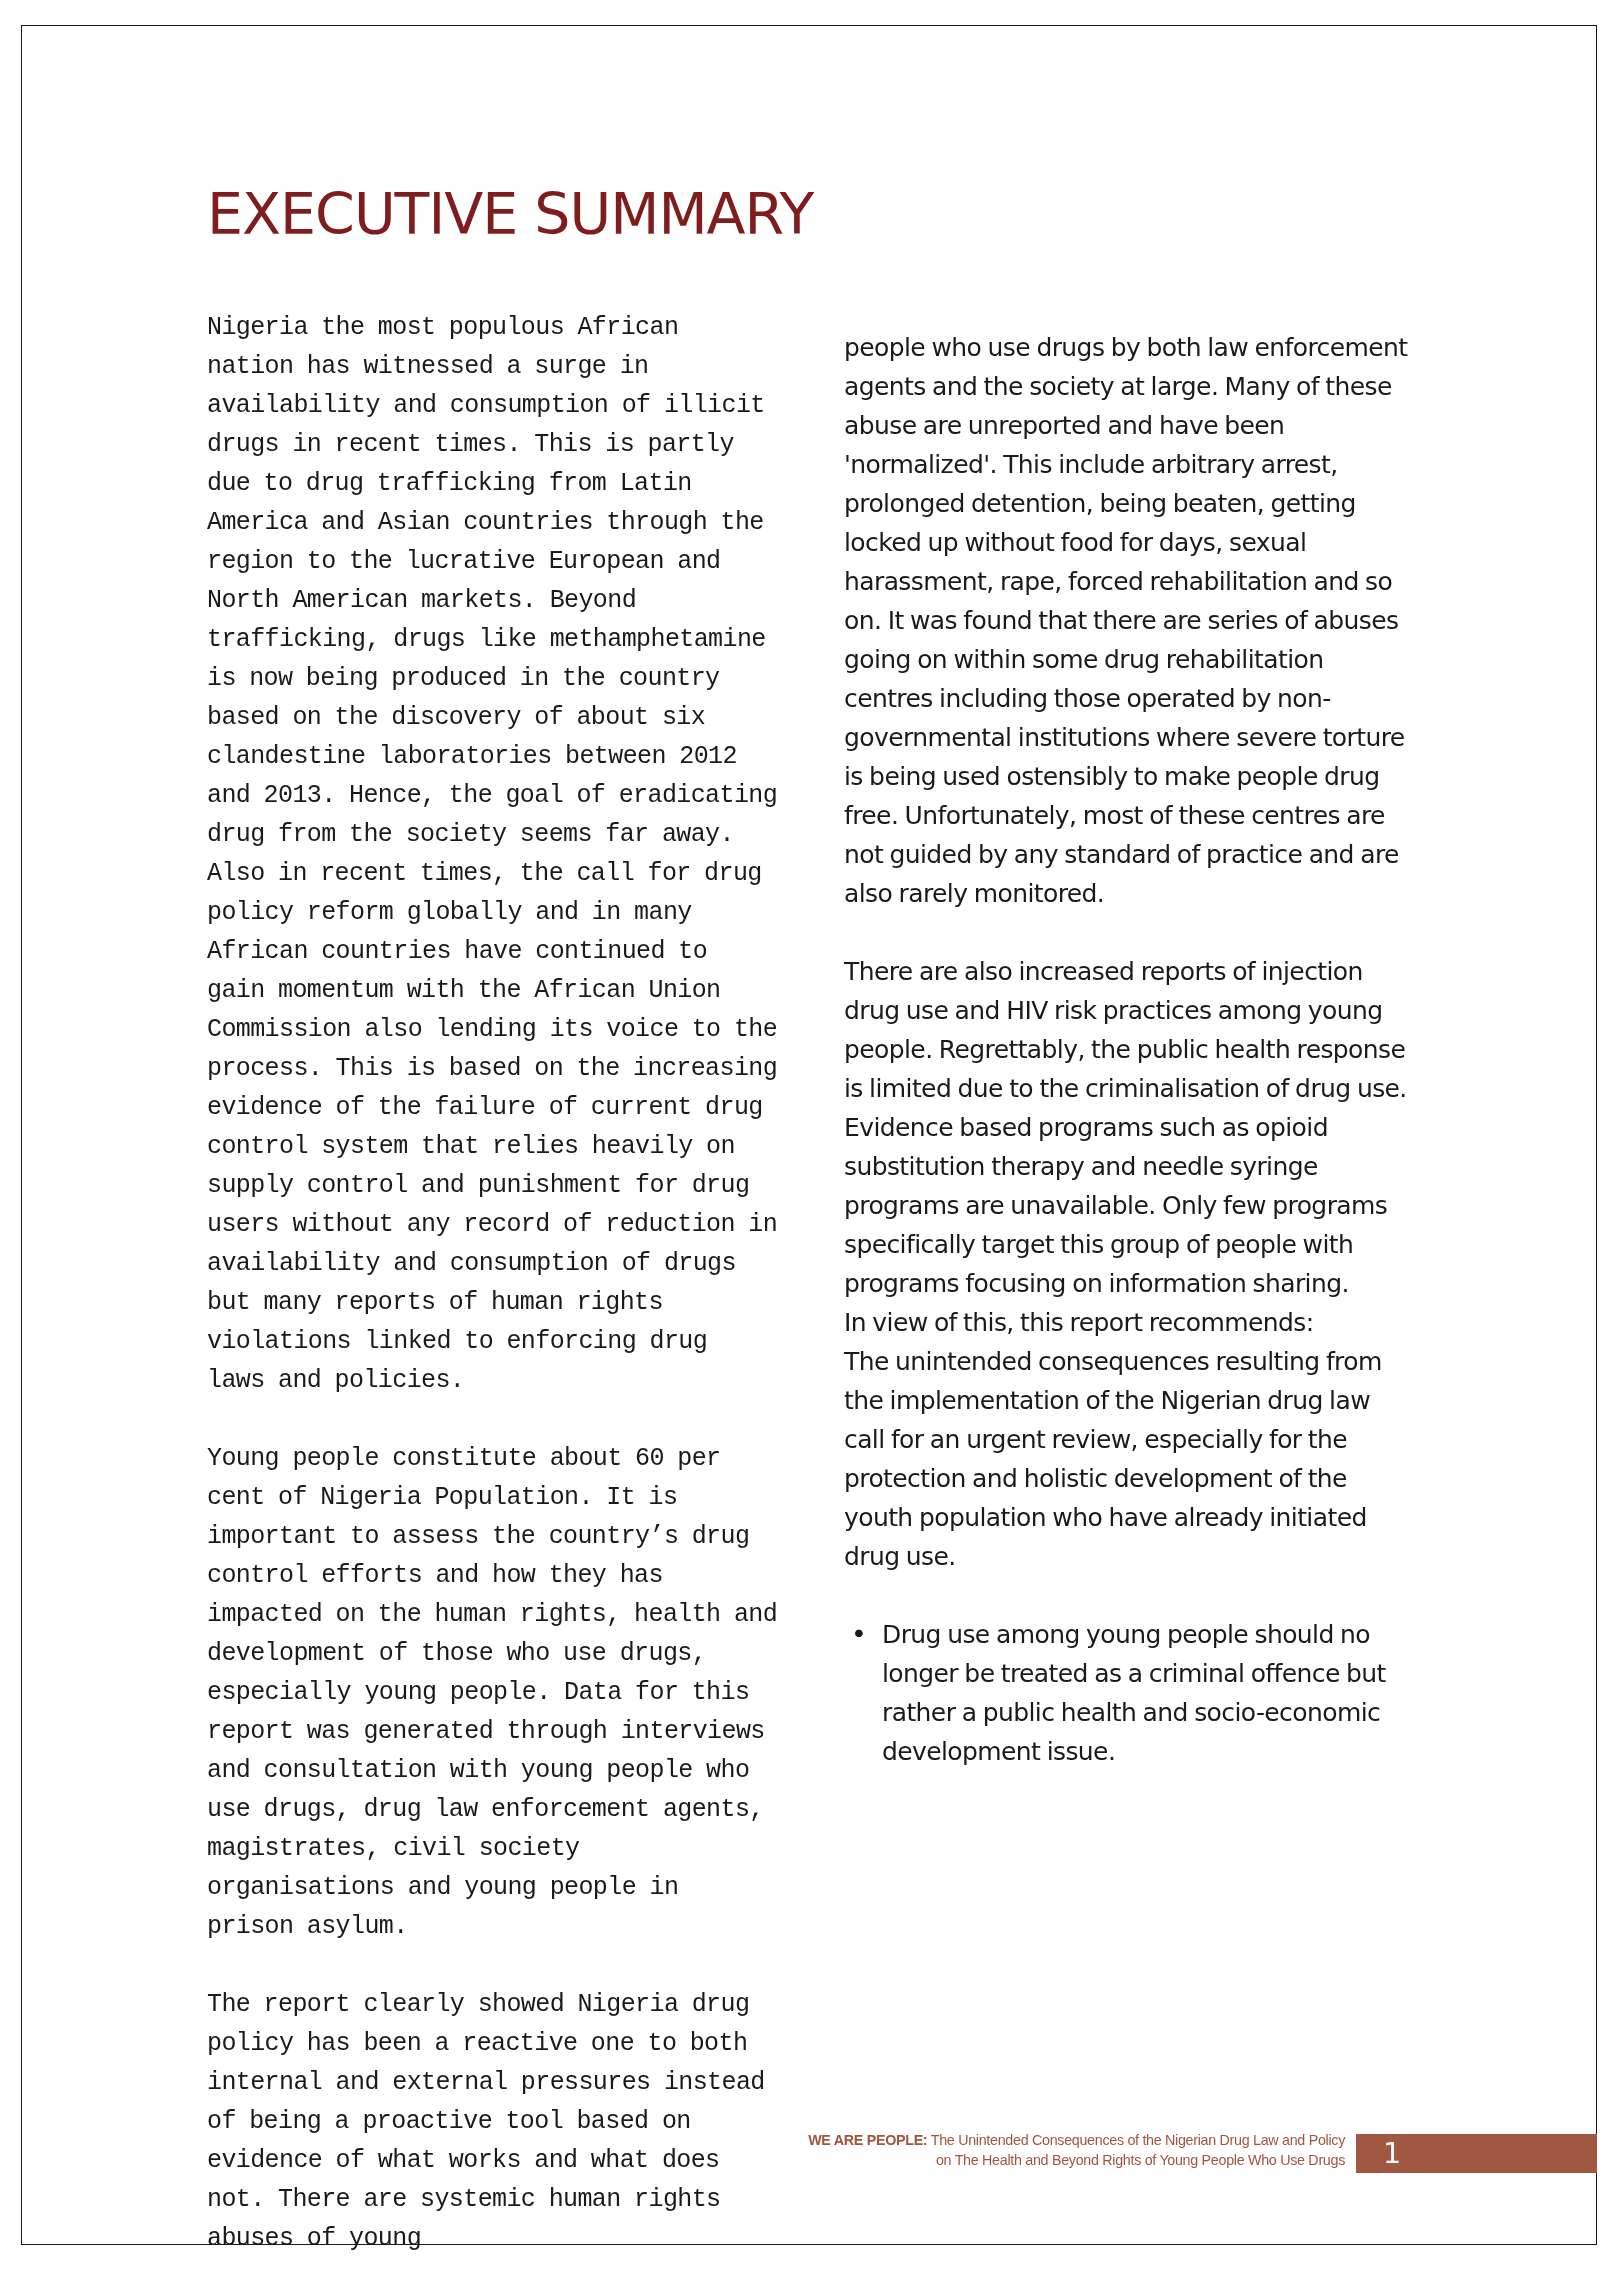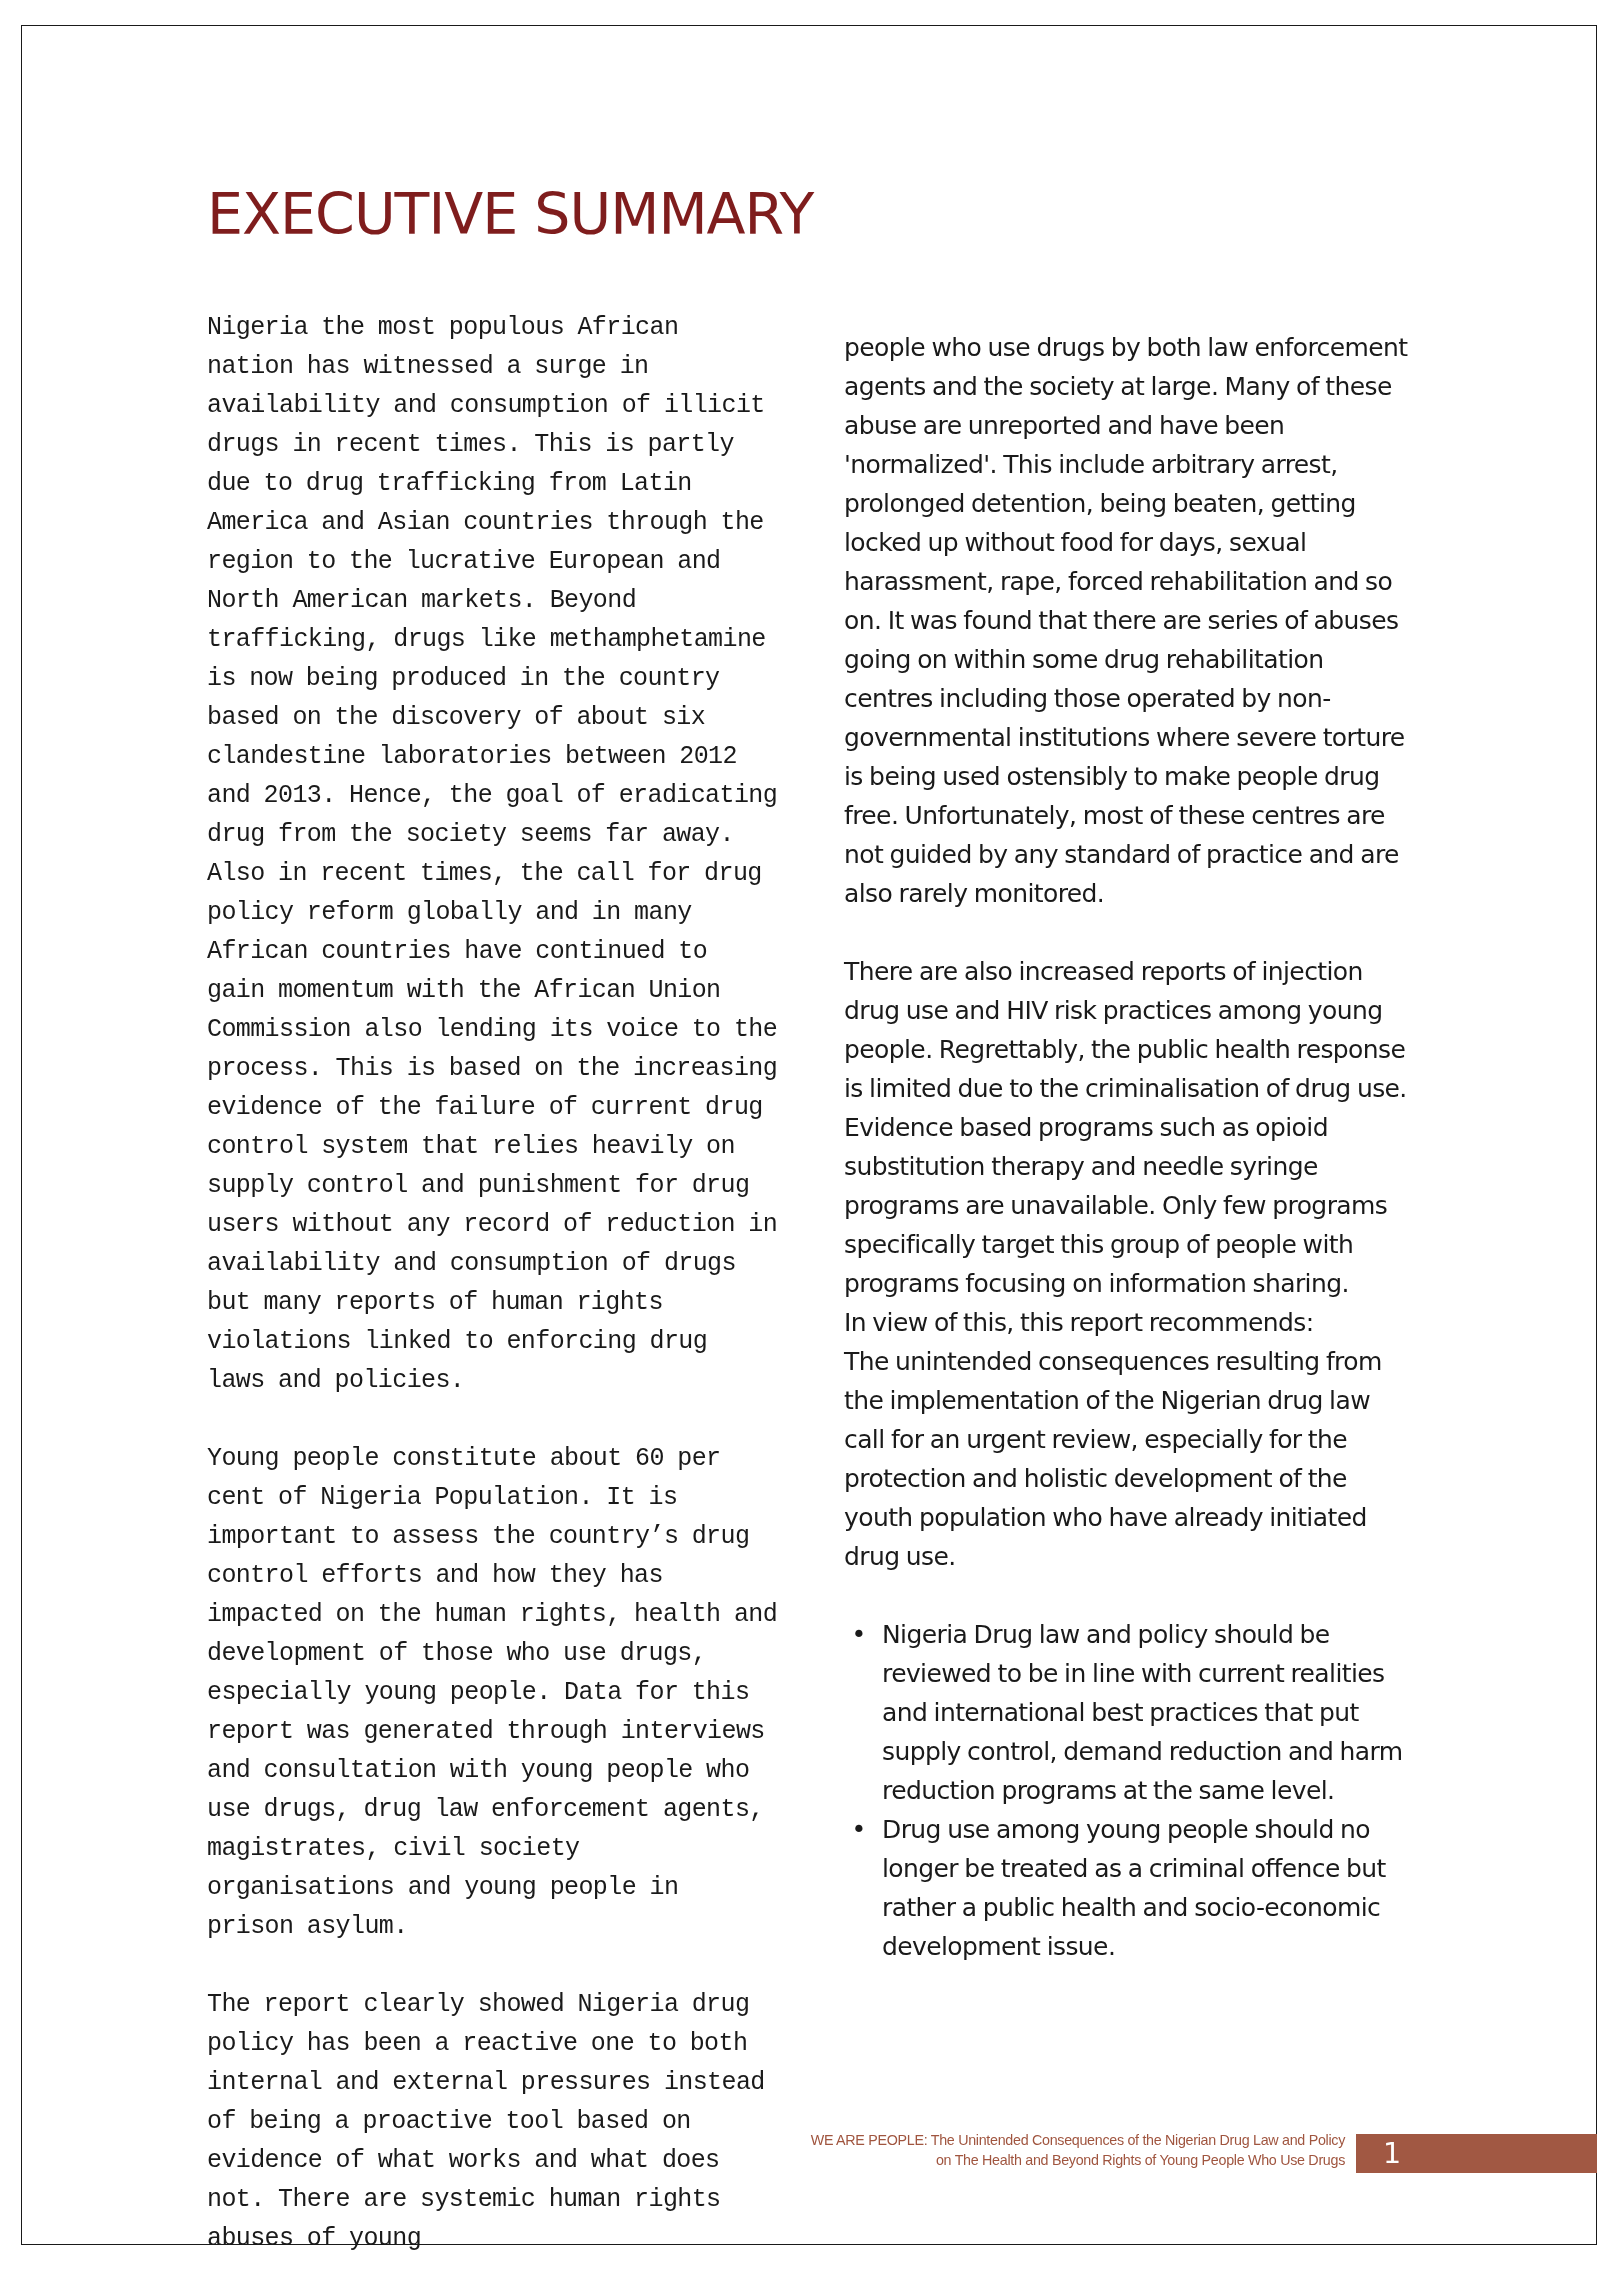--- a/index.html
+++ b/index.html
@@ -15,21 +15,21 @@
     .col p { margin:0; }
     .col .gap { height:39px; }
     .col-left { left:207px;font-family:Liberation Mono, monospace; }
     .col-right { left:844px; width:571px;margin-top:20px; }
     ul.recs { list-style:none; margin:0; padding:0; }
     ul.recs li { position:relative; padding-left:38px; }
     ul.recs li .bullet { position:absolute; left:7.6px; top:0; }
     .footer-text { position:absolute; right:276px; top:2130px; text-align:right;
       font-family:"Liberation Sans Narrow","Liberation Sans", sans-serif;
       font-size:14.3px; line-height:20px; color:#a0553f; letter-spacing:-0.3px; }
-    .footer-text b { font-weight:normal; }
+    .footer-text b { font-weight:bold; }
     .page-bar { position:absolute; left:1356px; top:2134px; width:241px; height:39px;
       background:#a15843; }
     .page-num { position:absolute; left:27px; top:0; color:#ffffff;
       font-size:28.5px; line-height:39px; font-weight:normal; }
   </style>
 </head>
 <body>
 
 <div class="frame"></div>
 
@@ -46,21 +46,20 @@
 <div class="col col-right">
   <p>people who use drugs by both law enforcement agents and the society at large. Many of these abuse are unreported and have been 'normalized'. This include arbitrary arrest, prolonged detention, being beaten, getting locked up without food for days, sexual harassment, rape, forced rehabilitation and so on. It was found that there are series of abuses going on within some drug rehabilitation centres including those operated by non-governmental institutions where severe torture is being used ostensibly to make people drug free. Unfortunately, most of these centres are not guided by any standard of practice and are also rarely monitored.</p>
   <div class="gap"></div>
   <p>There are also increased reports of injection drug use and HIV risk practices among young people. Regrettably, the public health response is limited due to the criminalisation of drug use. Evidence based programs such as opioid substitution therapy and needle syringe programs are unavailable. Only few programs specifically target this group of people with programs focusing on information sharing.</p>
   <p>In view of this, this report recommends:</p>
   <p>The unintended consequences resulting from the implementation of the Nigerian drug law call for an urgent review, especially for the protection and holistic development of the youth population who have already initiated drug use.</p>
   <div class="gap"></div>
   <ul class="recs">
     <li>
       <span class="bullet">•</span>
-      <span>Nigeria Drug law and policy should be reviewed to be in line with current realities and international best practices that put supply control, demand reduction and harm reduction programs at the same level.</span>
     </li>
     <li>
       <span class="bullet">•</span>
       <span>Drug use among young people should no longer be treated as a criminal offence but rather a public health and socio-economic development issue.</span>
     </li>
   </ul>
 </div>
 
 <div class="footer-text">
   <div><b>WE ARE PEOPLE:</b><span> The Unintended Consequences of the Nigerian Drug Law and Policy</span></div>

